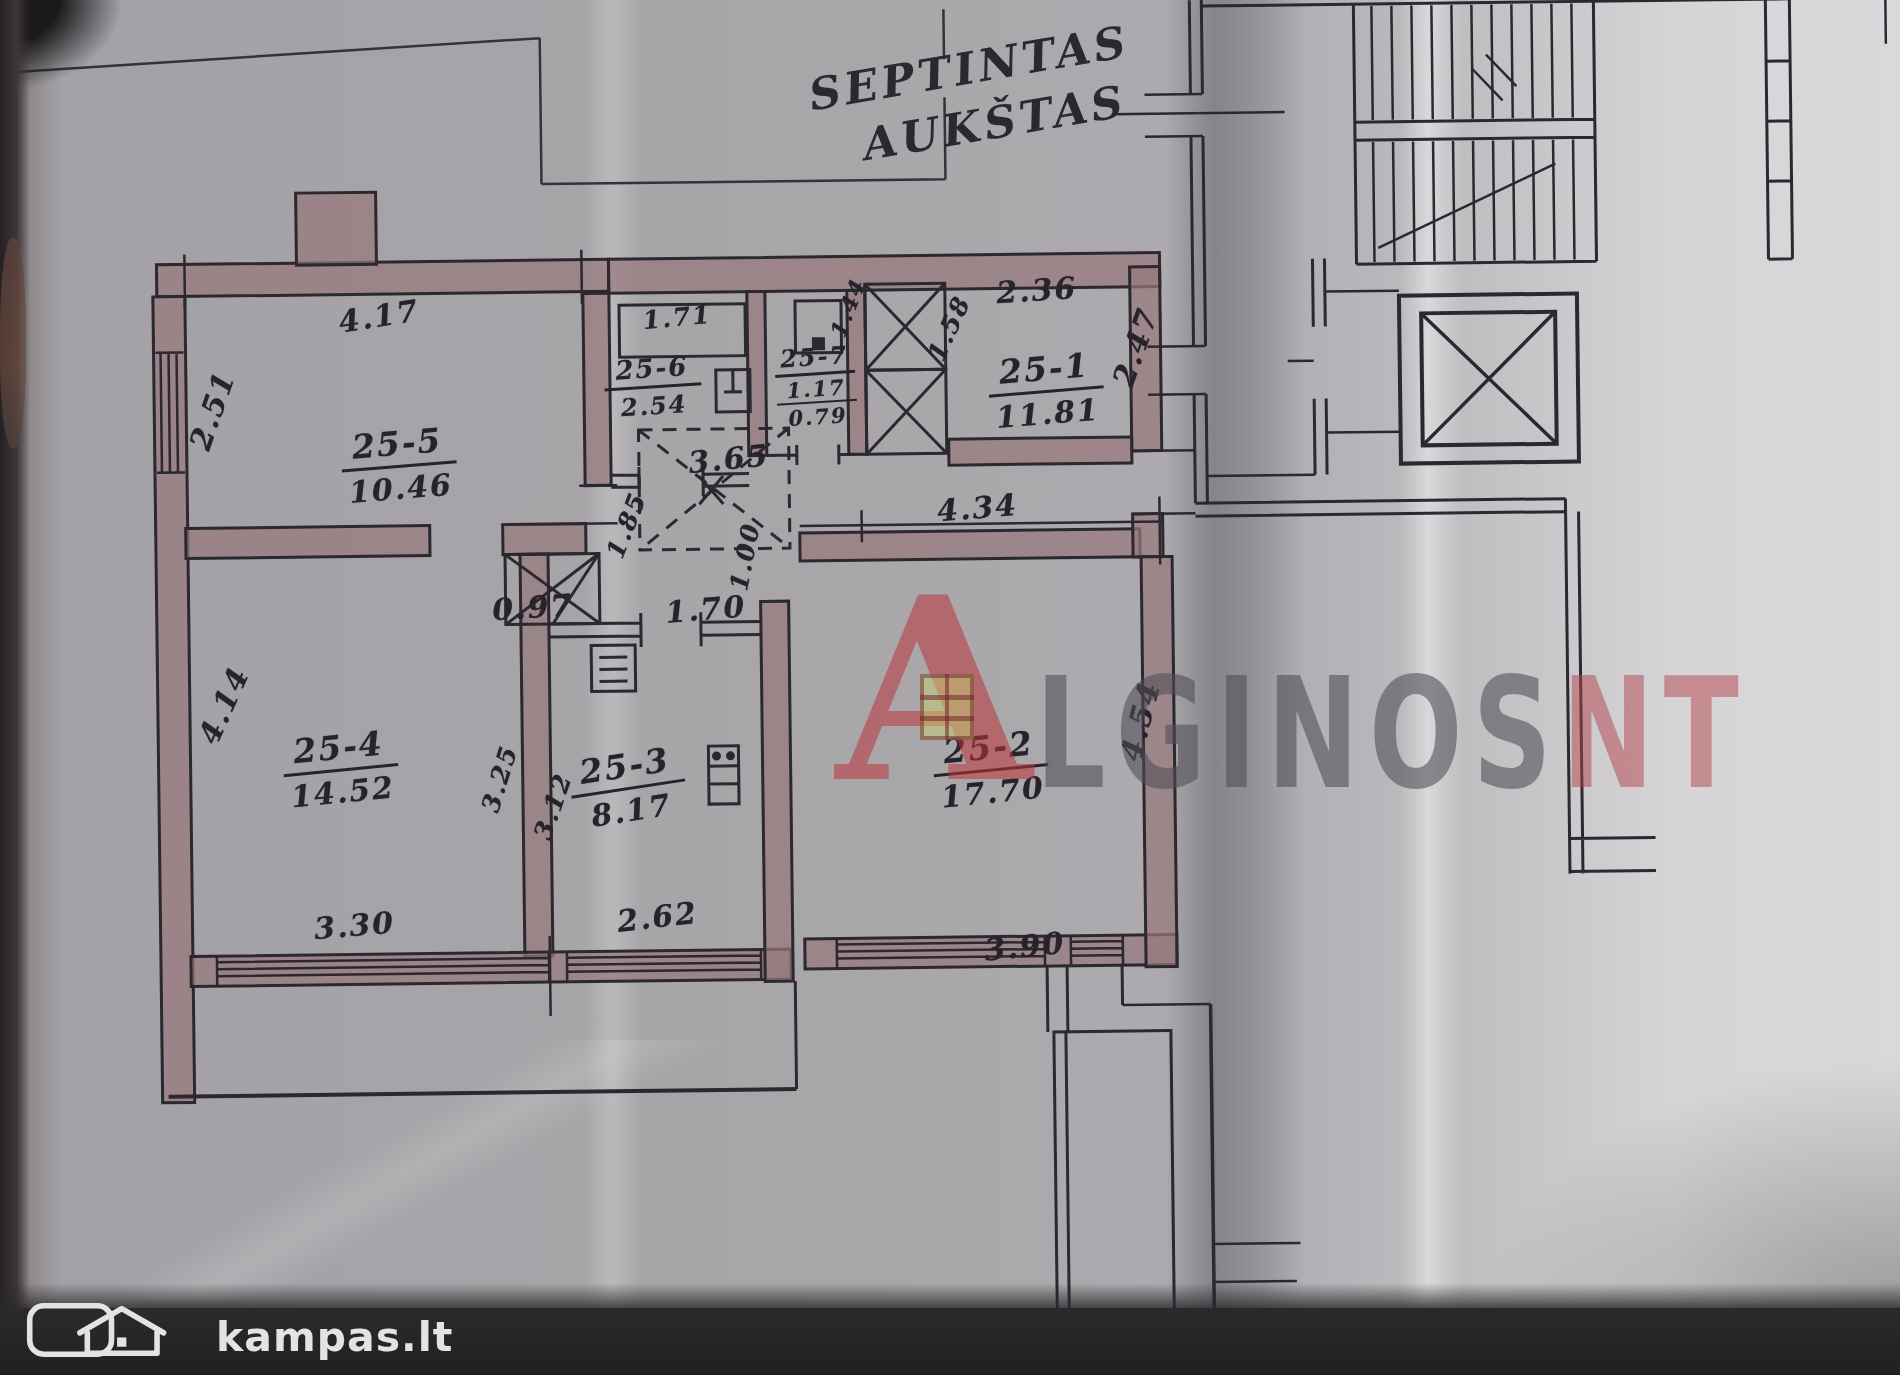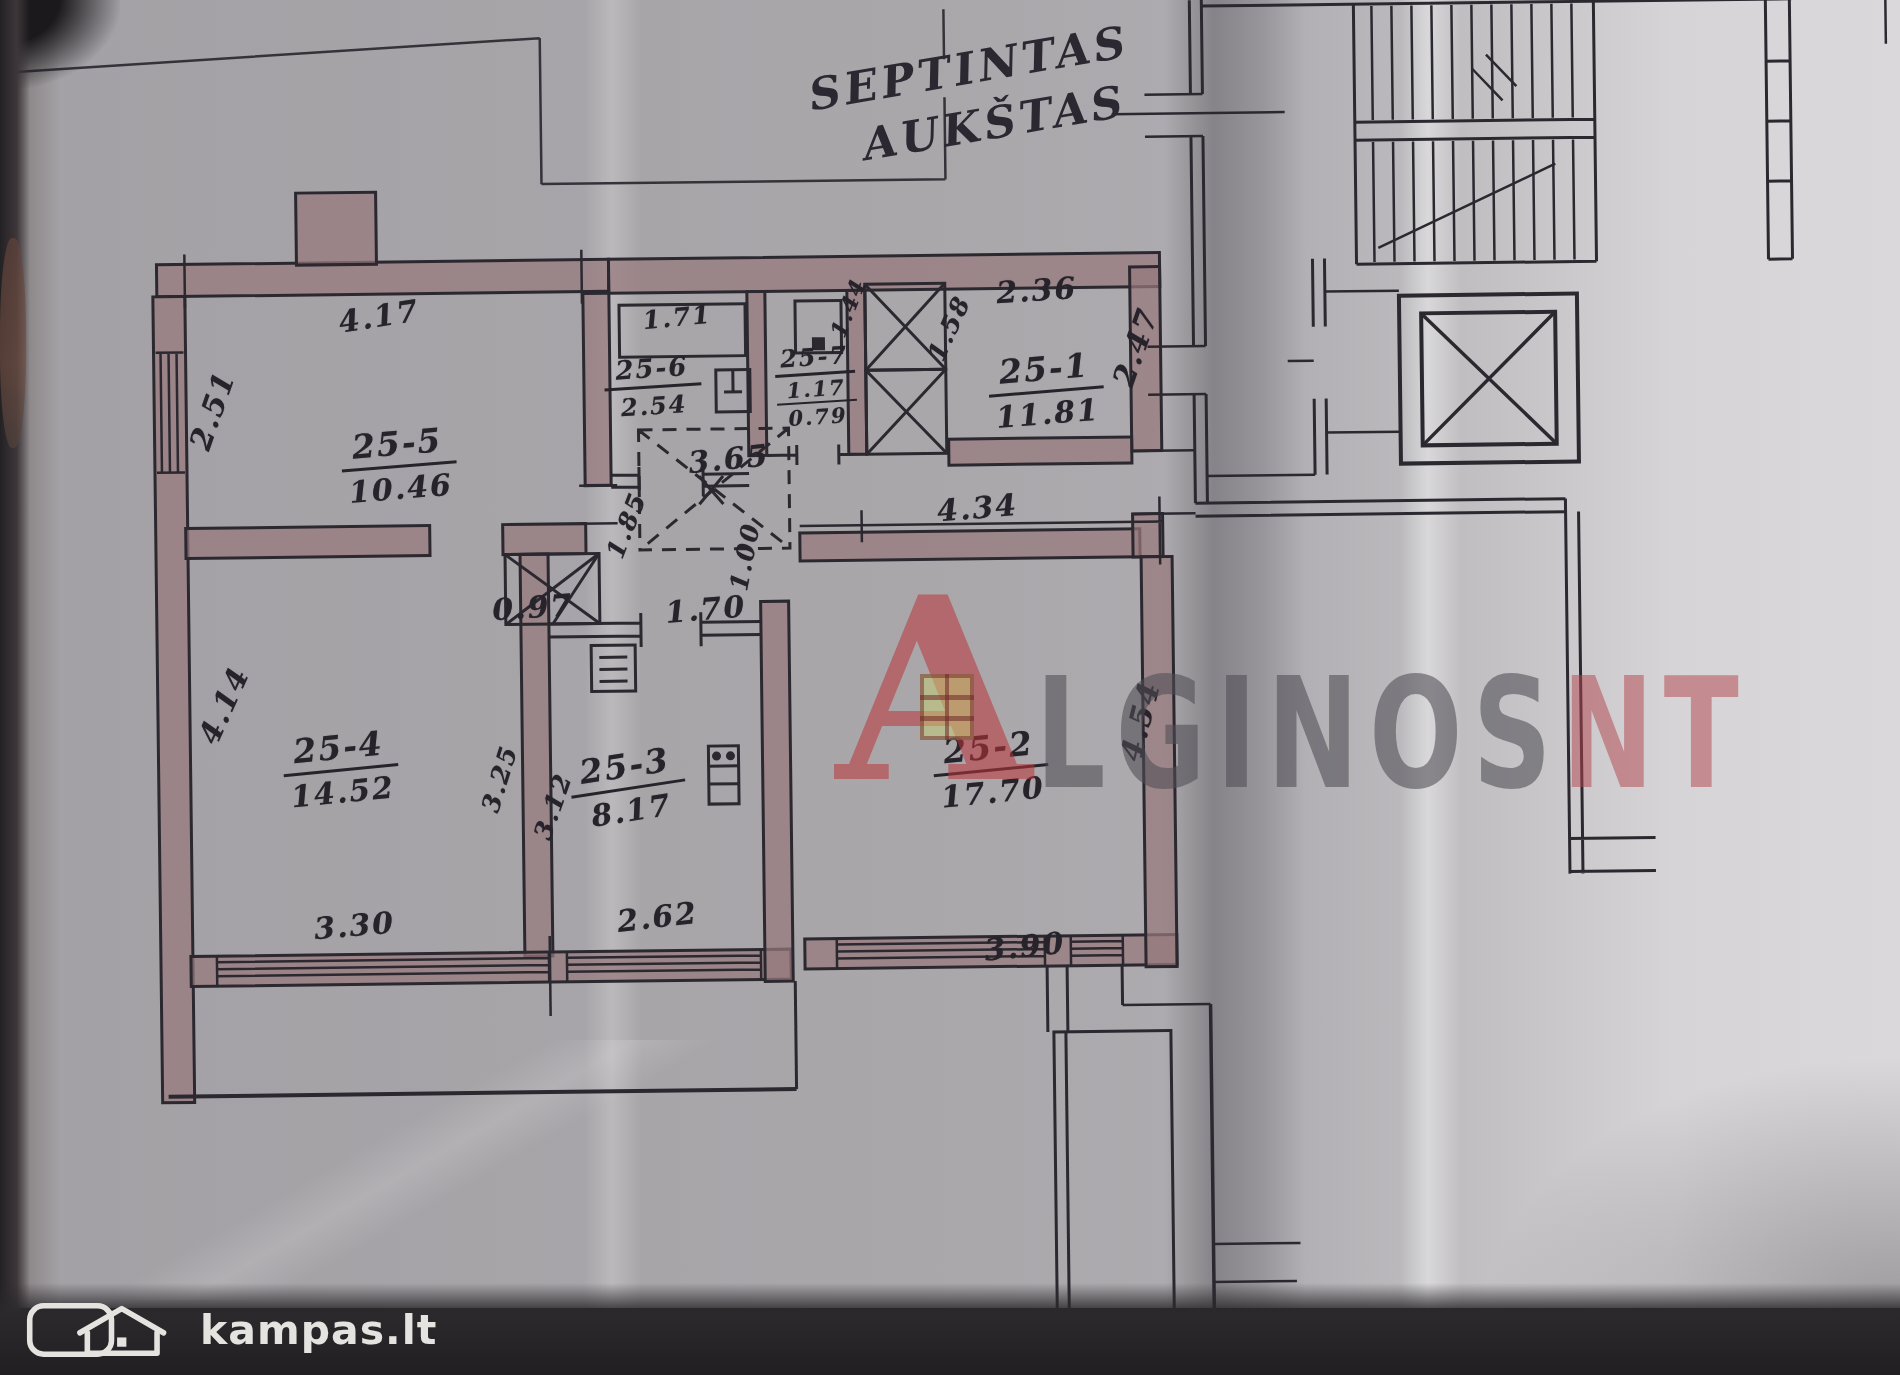--- a/index.html
+++ b/index.html
@@ -49,21 +49,21 @@
         color:rgba(186,52,56,.55);}
   .wm-win{position:absolute;left:84px;top:82px;width:46px;height:58px;border:4px solid rgba(110,38,38,.5);
     background:
       linear-gradient(to right, rgba(0,0,0,0) 45%, rgba(110,38,38,.55) 45%, rgba(110,38,38,.55) 55%, rgba(0,0,0,0) 55%),
       linear-gradient(to bottom, rgba(0,0,0,0) 30%, rgba(110,38,38,.55) 30%, rgba(110,38,38,.55) 38%, rgba(0,0,0,0) 38%, rgba(0,0,0,0) 66%, rgba(110,38,38,.55) 66%, rgba(110,38,38,.55) 74%, rgba(0,0,0,0) 74%),
       rgba(198,206,112,.5);}
   .wm-text{font-family:"DejaVu Sans",sans-serif;font-weight:bold;font-size:110px;letter-spacing:10px;
         transform:scaleY(1.4);transform-origin:top;margin:52px 0 0 4px;color:rgba(80,78,84,.58);white-space:nowrap;}
   .wm-nt{color:rgba(178,68,74,.5);}
   
-  .brand{position:absolute;left:26px;bottom:14px;display:flex;align-items:center;gap:16px;}
+  .brand{position:absolute;left:26px;bottom:14px;display:flex;align-items:flex-end;gap:32px;}
   .brand-text{font-family:"DejaVu Sans",sans-serif;font-weight:bold;font-size:41px;letter-spacing:1px;color:#e5e3e0;}
 </style>
 </head>
 <body>
 
 <div id="scene">
   <div class="paper"></div>
   <div class="crease"></div>
 
   <div class="tilt">

